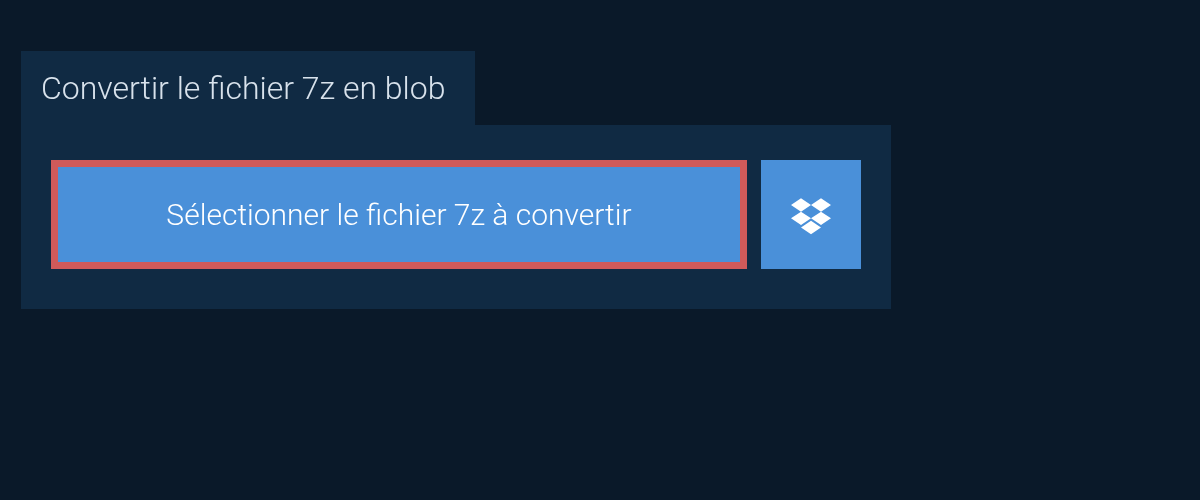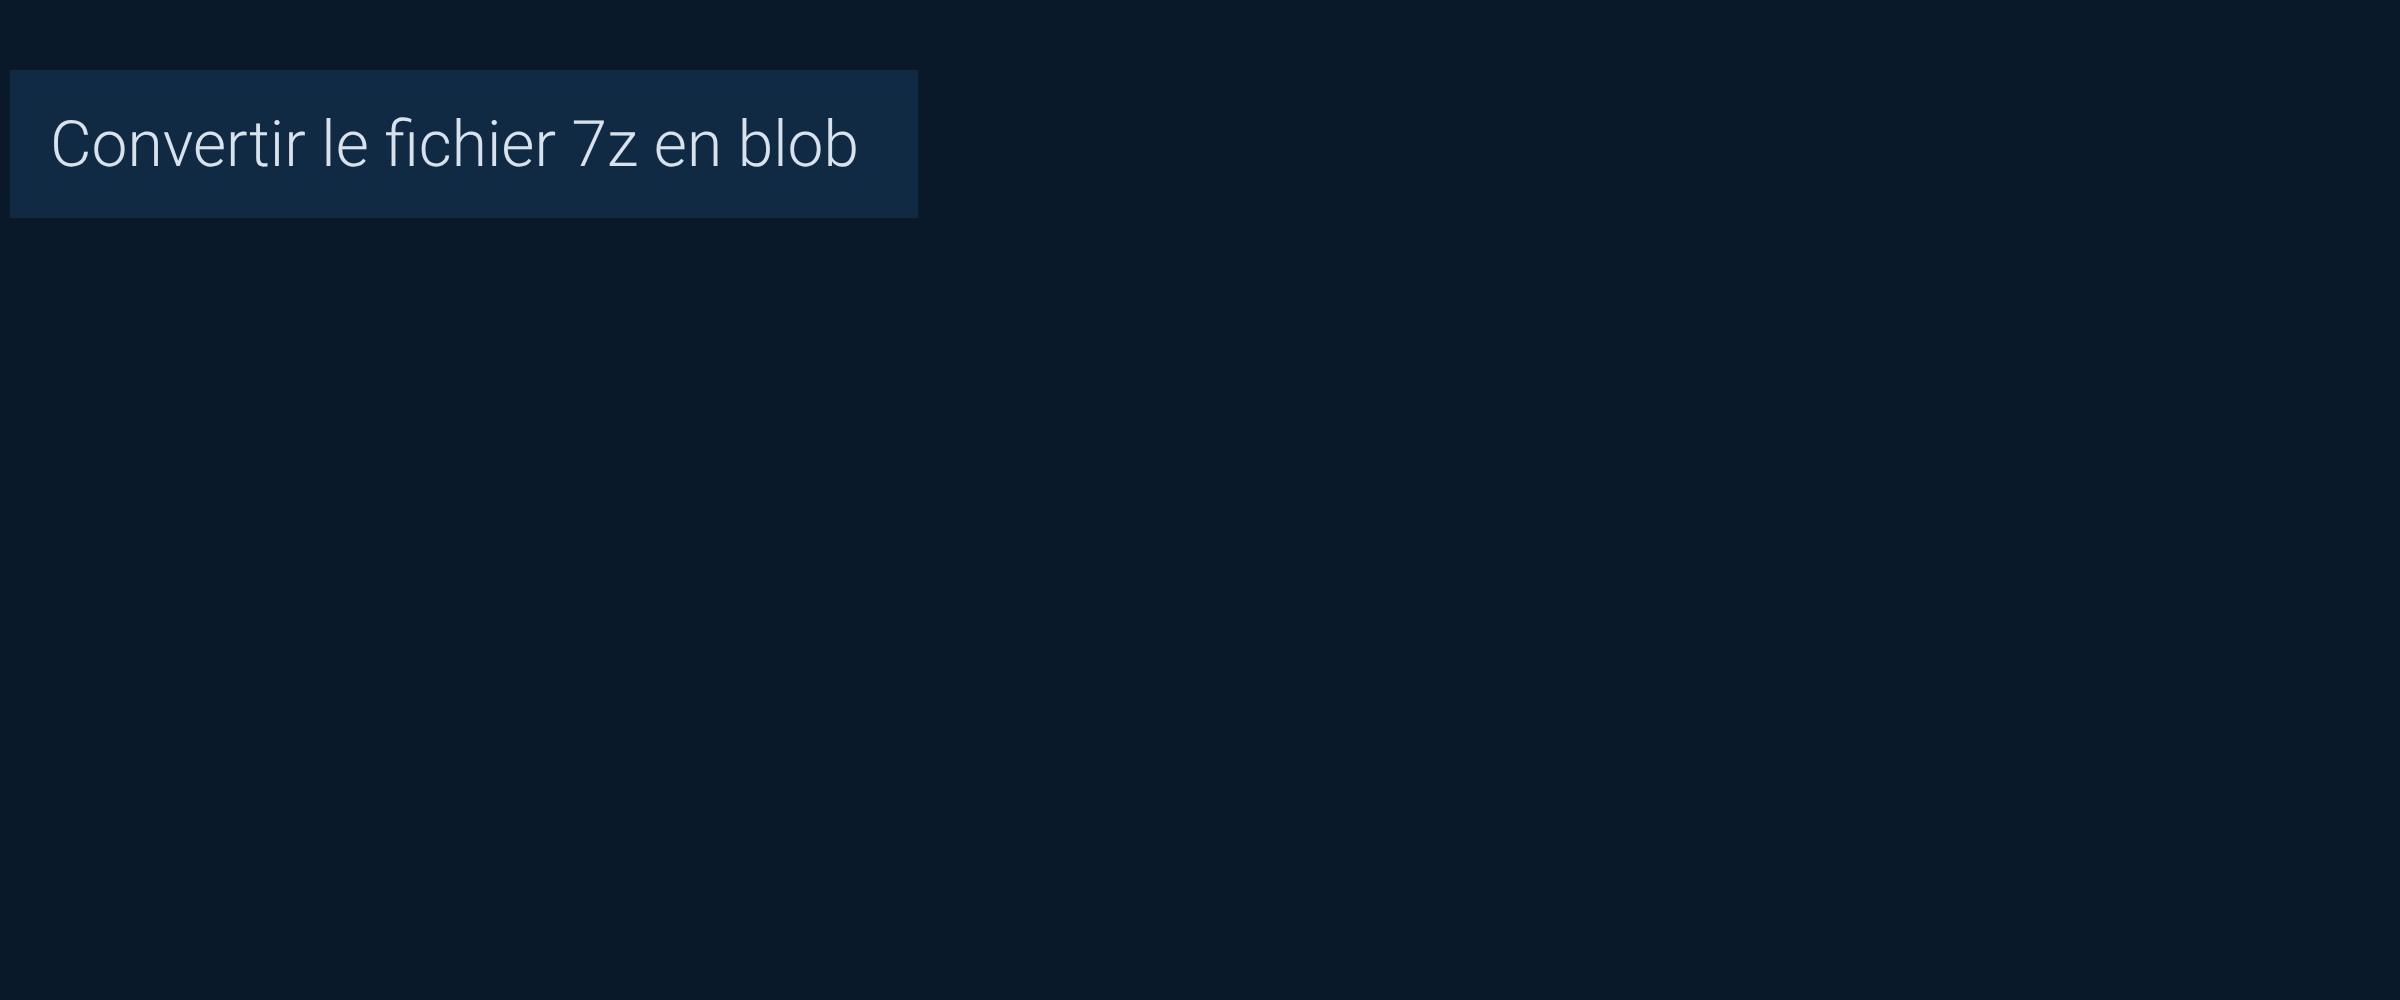--- a/index.html
+++ b/index.html
@@ -8,21 +8,21 @@
       box-sizing: border-box;
     }
     body {
       width: 1200px;
       height: 500px;
       background-color: #0a1929;
       font-family: -apple-system, BlinkMacSystemFont, 'Segoe UI', Roboto, sans-serif;
       overflow: hidden;
     }
     .container {
-      padding: 0;
+      padding: 16px;
     }
     .tab-label {
       display: inline-block;
       background-color: #102a43;
       color: #d8e2ec;
       font-size: 32px;
       font-weight: 300;
       padding: 18px 30px 18px 20px;
       margin-left: 5px;
       margin-top: 35px;
@@ -64,13 +64,23 @@
       fill: #ffffff;
     }
   </style>
 </head>
 <body>
 
 <div class="container">
   <div class="tab-label">
     <span>Convertir le fichier 7z en blob</span>
   </div>
+  <div class="upload-panel">
+    <div class="select-file-button">
+      <span>Sélectionner le fichier 7z à convertir</span>
+    </div>
+    <div class="dropbox-button">
+      <svg class="dropbox-icon" viewBox="0 0 24 24">
+        <path d="M6 2L12 6L6 10L0 6L6 2M18 2L24 6L18 10L12 6L18 2M0 14L6 10L12 14L6 18L0 14M18 10L24 14L18 18L12 14L18 10M6 19.5L12 15.5L18 19.5L12 23.5L6 19.5Z"></path>
+      </svg>
+    </div>
+  </div>
 </div>
 
 </body></html>

